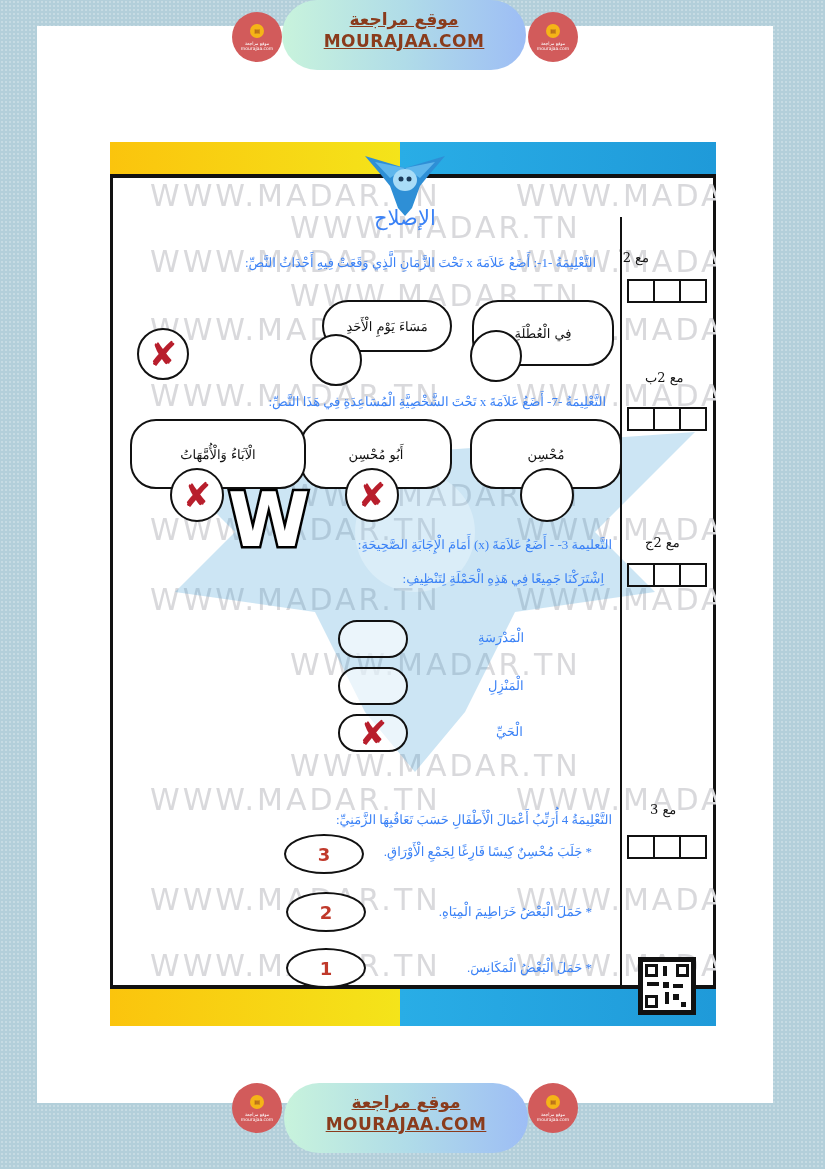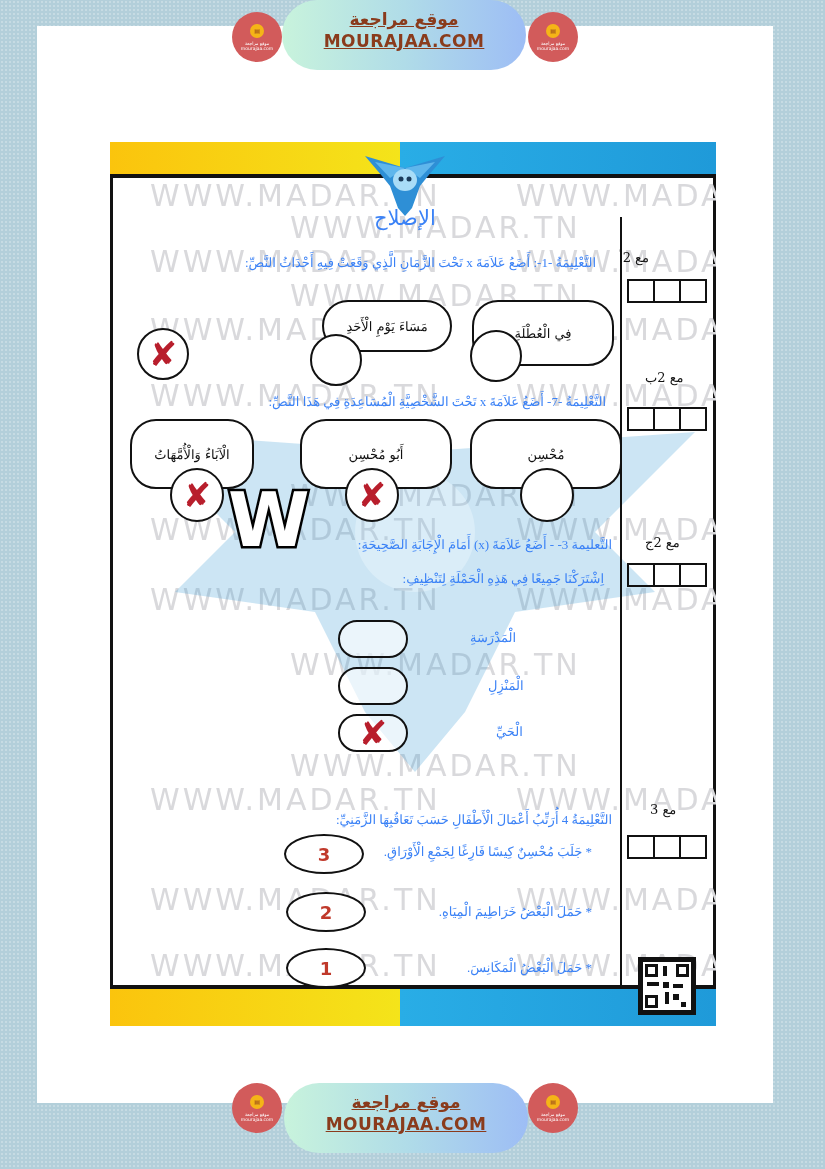--- a/index.html
+++ b/index.html
@@ -182,21 +182,21 @@
       <span></span>
     </div>
 
   <div class="rtl instr" style="right:110px; top:252px;">التَّعْلِيمَةُ -7- أَضَعُ عَلاَمَةَ x تَحْتَ الشَّخْصِيَّةِ الْمُسَاعِدَةِ فِي هَذَا النَّصِّ:</div>
   <div class="pill" style="left:360px; top:277px; width:152px; height:70px;">
       <span>مُحْسِن</span>
     </div>
   <div class="pill" style="left:190px; top:277px; width:152px; height:70px;">
       <span>أَبُو مُحْسِن</span>
     </div>
-  <div class="pill" style="left:20px; top:277px; width:124px; height:70px;">
+  <div class="pill" style="left:20px; top:277px; width:176px; height:70px;">
       <span>الْآبَاءُ وَالْأُمَّهَاتُ</span>
     </div>
   <div class="circle" style="left:410px; top:326px; width:54px; height:54px;"></div>
   <div class="circle" style="left:235px; top:326px; width:54px; height:54px;">
       <span class="mark">✘</span>
     </div>
   <div class="circle" style="left:60px; top:326px; width:54px; height:54px;">
       <span class="mark">✘</span>
     </div>
 
@@ -204,21 +204,21 @@
   <div class="score-boxes" style="left:517px; top:265px;">
       <span></span>
       <span></span>
       <span></span>
     </div>
 
   <div class="big-w">W</div>
 
   <div class="rtl instr" style="right:104px; top:395px;text-align:center;">التَّعليمة 3- - أَضَعُ عَلاَمَةَ (x) أَمَامَ الْإِجَابَةِ الصَّحِيحَةِ:</div>
   <div class="rtl instr" style="right:112px; top:429px;">اِشْتَرَكْنَا جَمِيعًا فِي هَذِهِ الْحَمْلَةِ لِتَنْظِيفِ:</div>
-  <div class="rtl instr" style="left:360px; top:488px;text-align:center;">الْمَدْرَسَةِ</div>
+  <div class="rtl instr" style="left:368px; top:488px;text-align:center;">الْمَدْرَسَةِ</div>
   <div class="rtl instr" style="left:378px; top:536px;">الْمَنْزِلِ</div>
   <div class="rtl instr" style="left:386px; top:582px;">الْحَيِّ</div>
   <div class="small-pill" style="left:228px; top:478px;"></div>
   <div class="small-pill" style="left:228px; top:525px;"></div>
   <div class="small-pill" style="left:228px; top:572px;">
       <span class="mark">✘</span>
     </div>
 
   <div class="score-label" style="left:535px; top:393px;">مع 2ج</div>
   <div class="score-boxes" style="left:517px; top:421px;">

